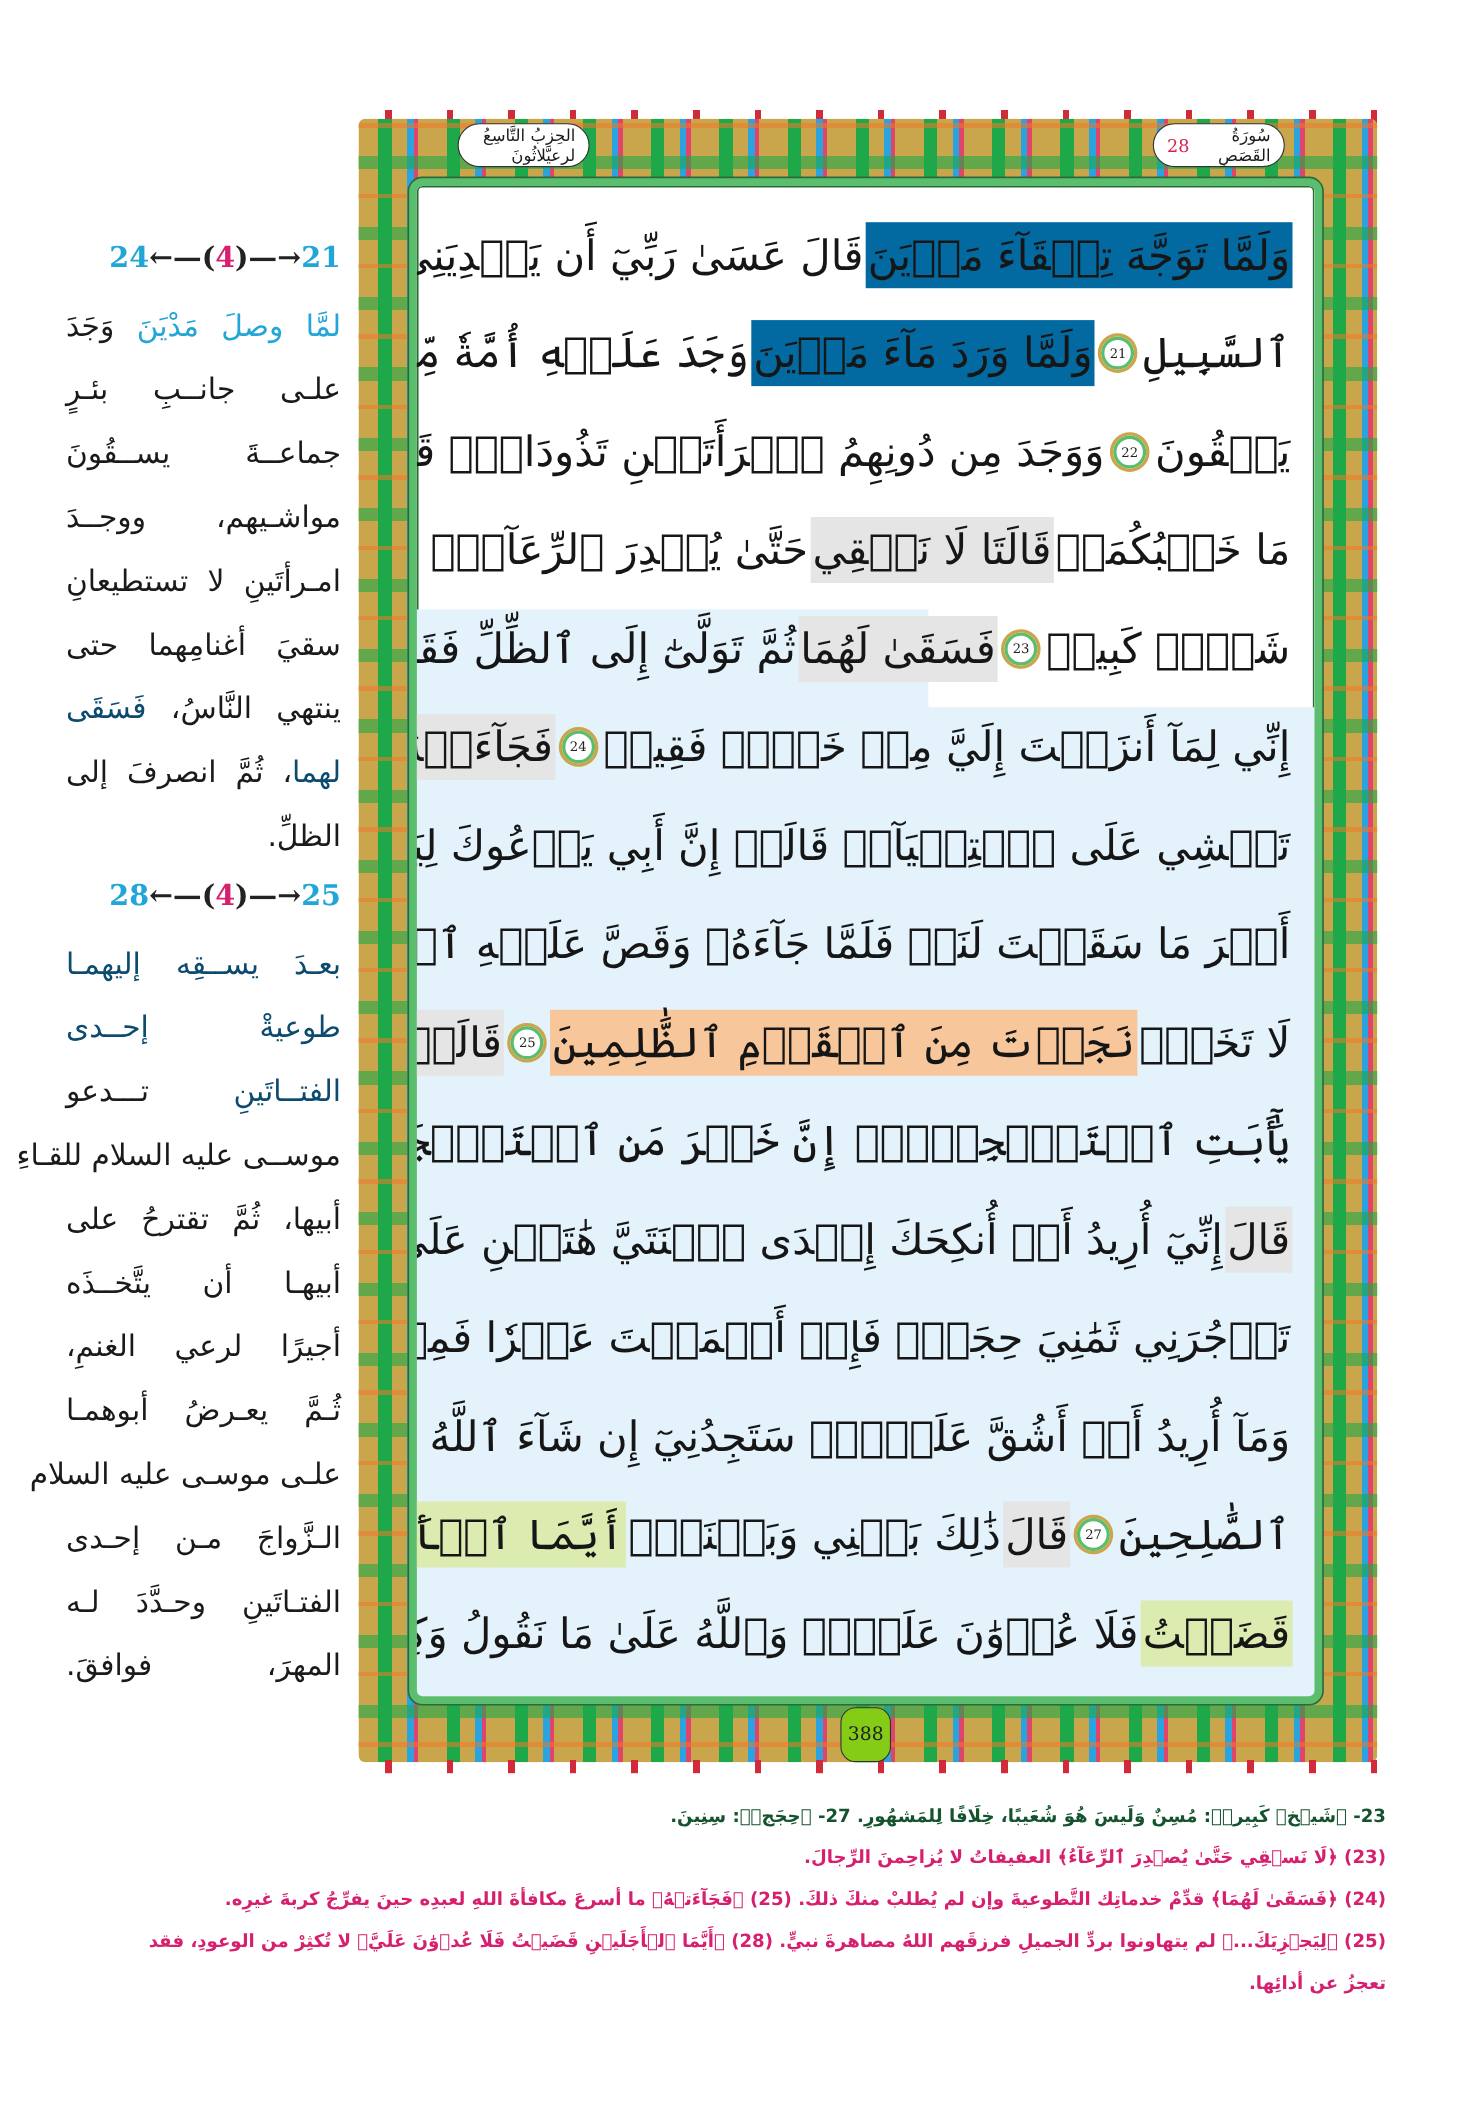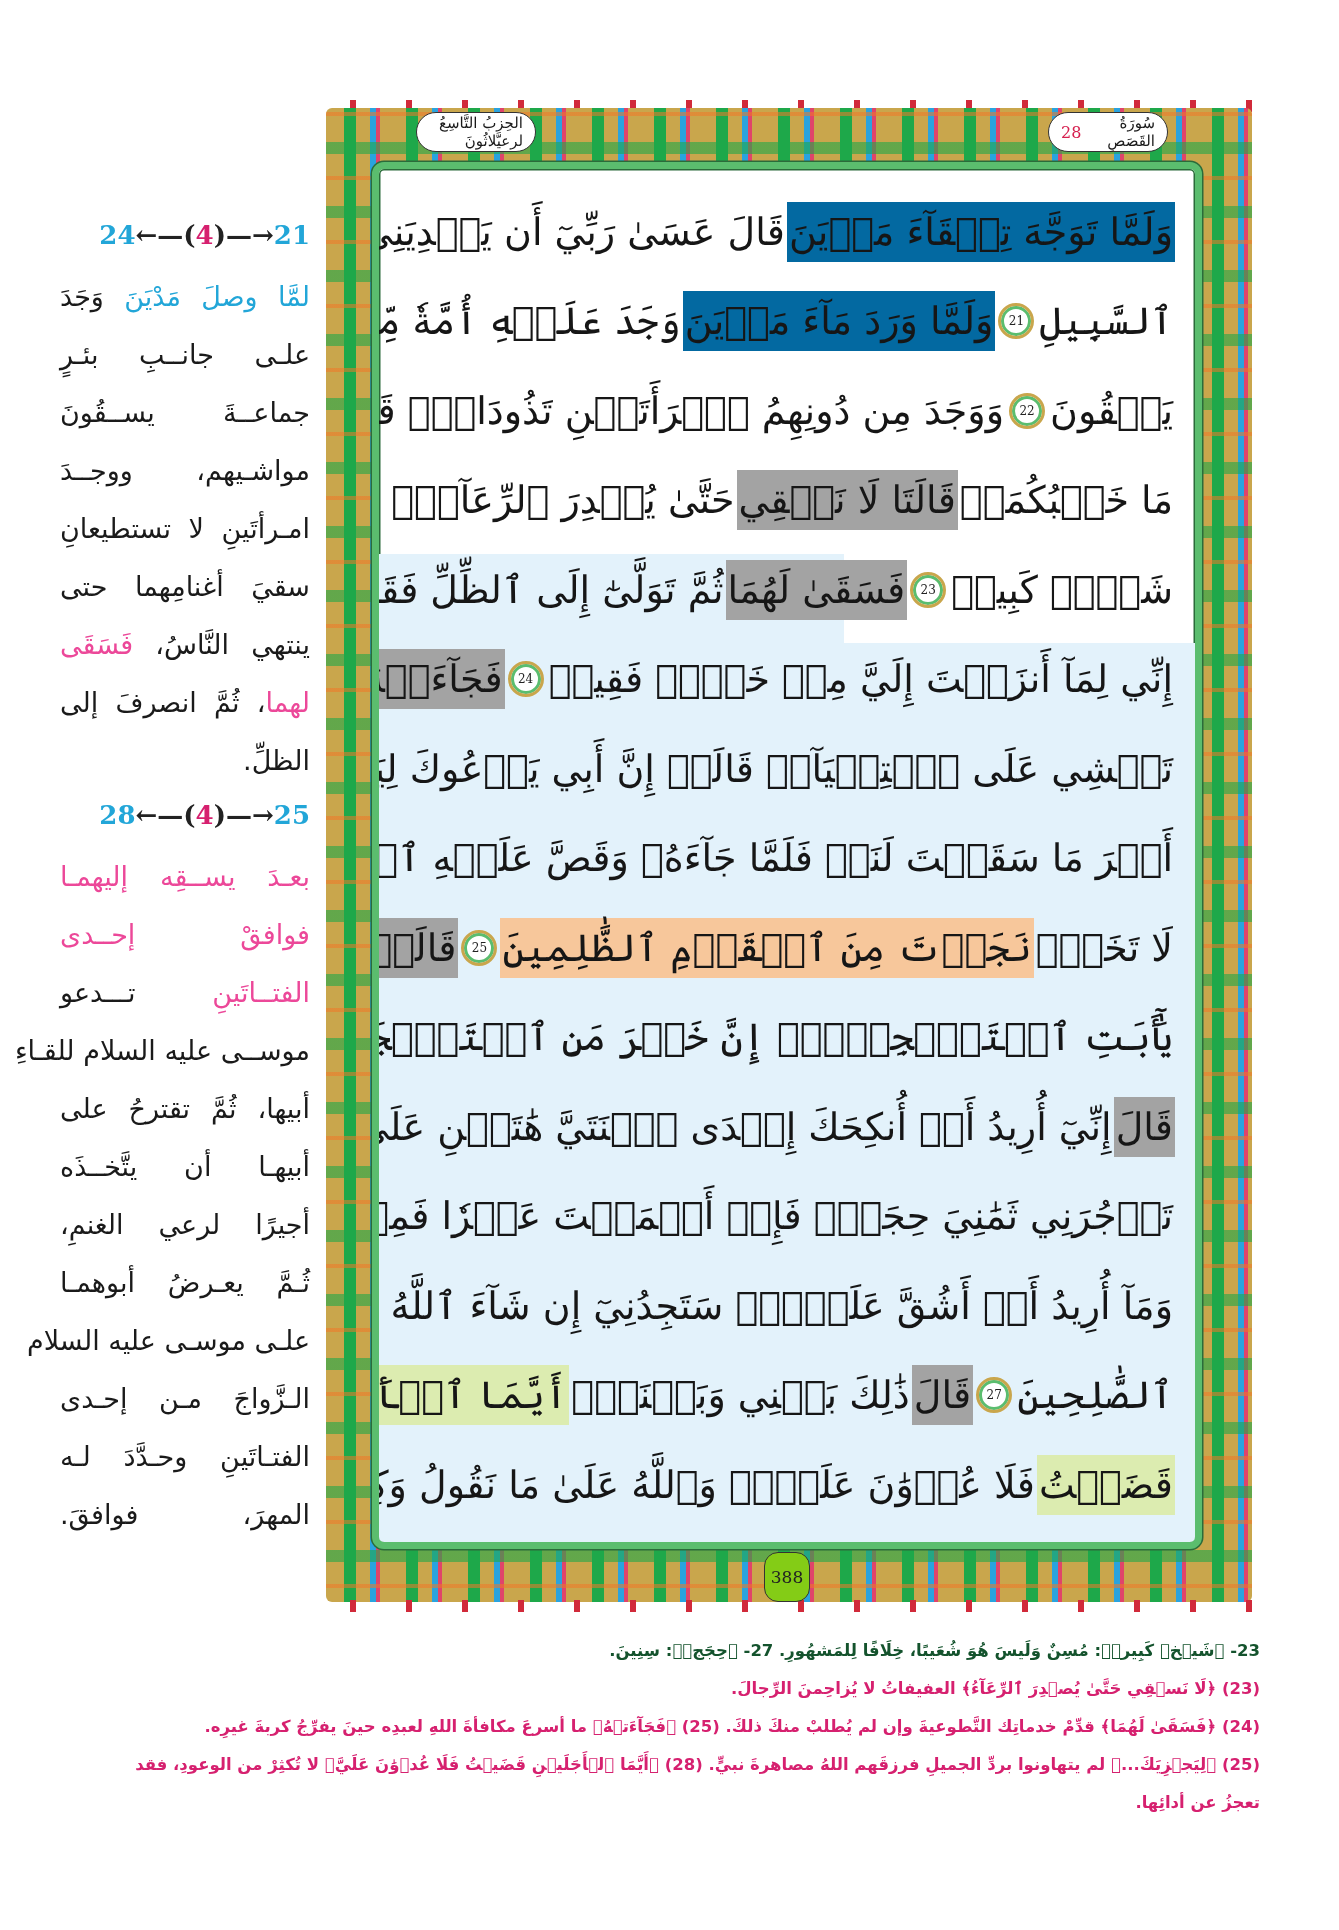--- a/index.html
+++ b/index.html
@@ -59,21 +59,21 @@
   }
 
   .verse-lines { position: absolute; left: 20px; right: 20px; top: 18px; direction: rtl; }
   .verse-line {
     height: 89.5px; display: flex; align-items: center; justify-content: space-between;
     font-family: "DejaVu Serif", serif; font-size: 38px; white-space: nowrap; color: #161616;
     position: relative;
   }
   .verse-line .seg { padding: 8px 2px; }
   .hl-pink { background: #0369a1; }
-  .hl-yellow { background: #a3a3a3; }
+  .hl-yellow { background: #e5e5e5; }
   .hl-orange { background: #f7c79b; }
   .hl-green { background: #dcecb0; }
 
   .ayah-marker {
     display: inline-flex; align-items: center; justify-content: center;
     width: 30px; height: 30px; border-radius: 50%;
     background: #fff; border: 3px solid #5bbd6e; outline: 3px solid #c9a64c;
     font-family: "DejaVu Serif", serif; font-size: 12px; color: #222;
     margin: 0 6px; flex: 0 0 auto; direction: ltr;
   }
@@ -87,21 +87,21 @@
     direction: ltr; text-align: right; font-family: "DejaVu Serif", serif;
     font-weight: bold; font-size: 26px; height: 58px; line-height: 50px; color: #222;
   }
   .range-header .num { color: #22a6d8; }
   .range-header .count { color: #d6206f; }
   .side-line {
     font-size: 27px; height: 58px; line-height: 58px; text-align: justify;
     text-align-last: justify; white-space: nowrap; color: #1a1a1a;
   }
   .c-blue { color: #22a6d8; }
-  .c-pink { color: #ec4899; }
+  .c-pink { color: #0c4a6e; }
 
   
   .footnotes {
     position: absolute; left: 90px; top: 1632px; width: 1170px; direction: rtl;
     font-family: "DejaVu Sans", sans-serif; font-weight: bold; font-size: 16.5px;
   }
   .fn-line { height: 38px; line-height: 38px; white-space: nowrap; }
   .fn-blue { color: #14532d; }
   .fn-pink { color: #d6206f; }
 </style>
@@ -204,21 +204,21 @@
     <div class="side-line"><span>علـى جانــبِ بئـرٍ</span></div>
     <div class="side-line"><span>جماعــةَ يســقُونَ</span></div>
     <div class="side-line"><span>مواشـيهم، ووجــدَ</span></div>
     <div class="side-line"><span>امـرأتَينِ لا تستطيعانِ</span></div>
     <div class="side-line"><span>سقيَ أغنامِهما حتى</span></div>
     <div class="side-line"><span>ينتهي النَّاسُ، </span><span class="c-pink">فَسَقَى</span></div>
     <div class="side-line"><span class="c-pink">لهما</span><span>، ثُمَّ انصرفَ إلى</span></div>
     <div class="side-line"><span>الظلِّ.</span></div>
     <div class="range-header"><span class="num">28</span><span>←—</span><span>(</span><span class="count">4</span><span>)</span><span>—→</span><span class="num">25</span></div>
     <div class="side-line"><span class="c-pink">بعـدَ يســقِه إليهمـا</span></div>
-    <div class="side-line"><span class="c-pink">فوافقْ إحــدى</span></div>
+    <div class="side-line"><span class="c-pink">طوعيةْ إحــدى</span></div>
     <div class="side-line"><span class="c-pink">الفتــاتَينِ</span><span> تـــدعو</span></div>
     <div class="side-line"><span>موســى عليه السلام للقـاءِ</span></div>
     <div class="side-line"><span>أبيها، ثُمَّ تقترحُ على</span></div>
     <div class="side-line"><span>أبيهـا أن يتَّخــذَه</span></div>
     <div class="side-line"><span>أجيرًا لرعي الغنمِ،</span></div>
     <div class="side-line"><span>ثُـمَّ يعـرضُ أبوهمـا</span></div>
     <div class="side-line"><span>علـى موسـى عليه السلام</span></div>
     <div class="side-line"><span>الـزَّواجَ مـن إحـدى</span></div>
     <div class="side-line"><span>الفتـاتَينِ وحـدَّدَ لـه</span></div>
     <div class="side-line"><span>المهرَ، فوافقَ.</span></div>

